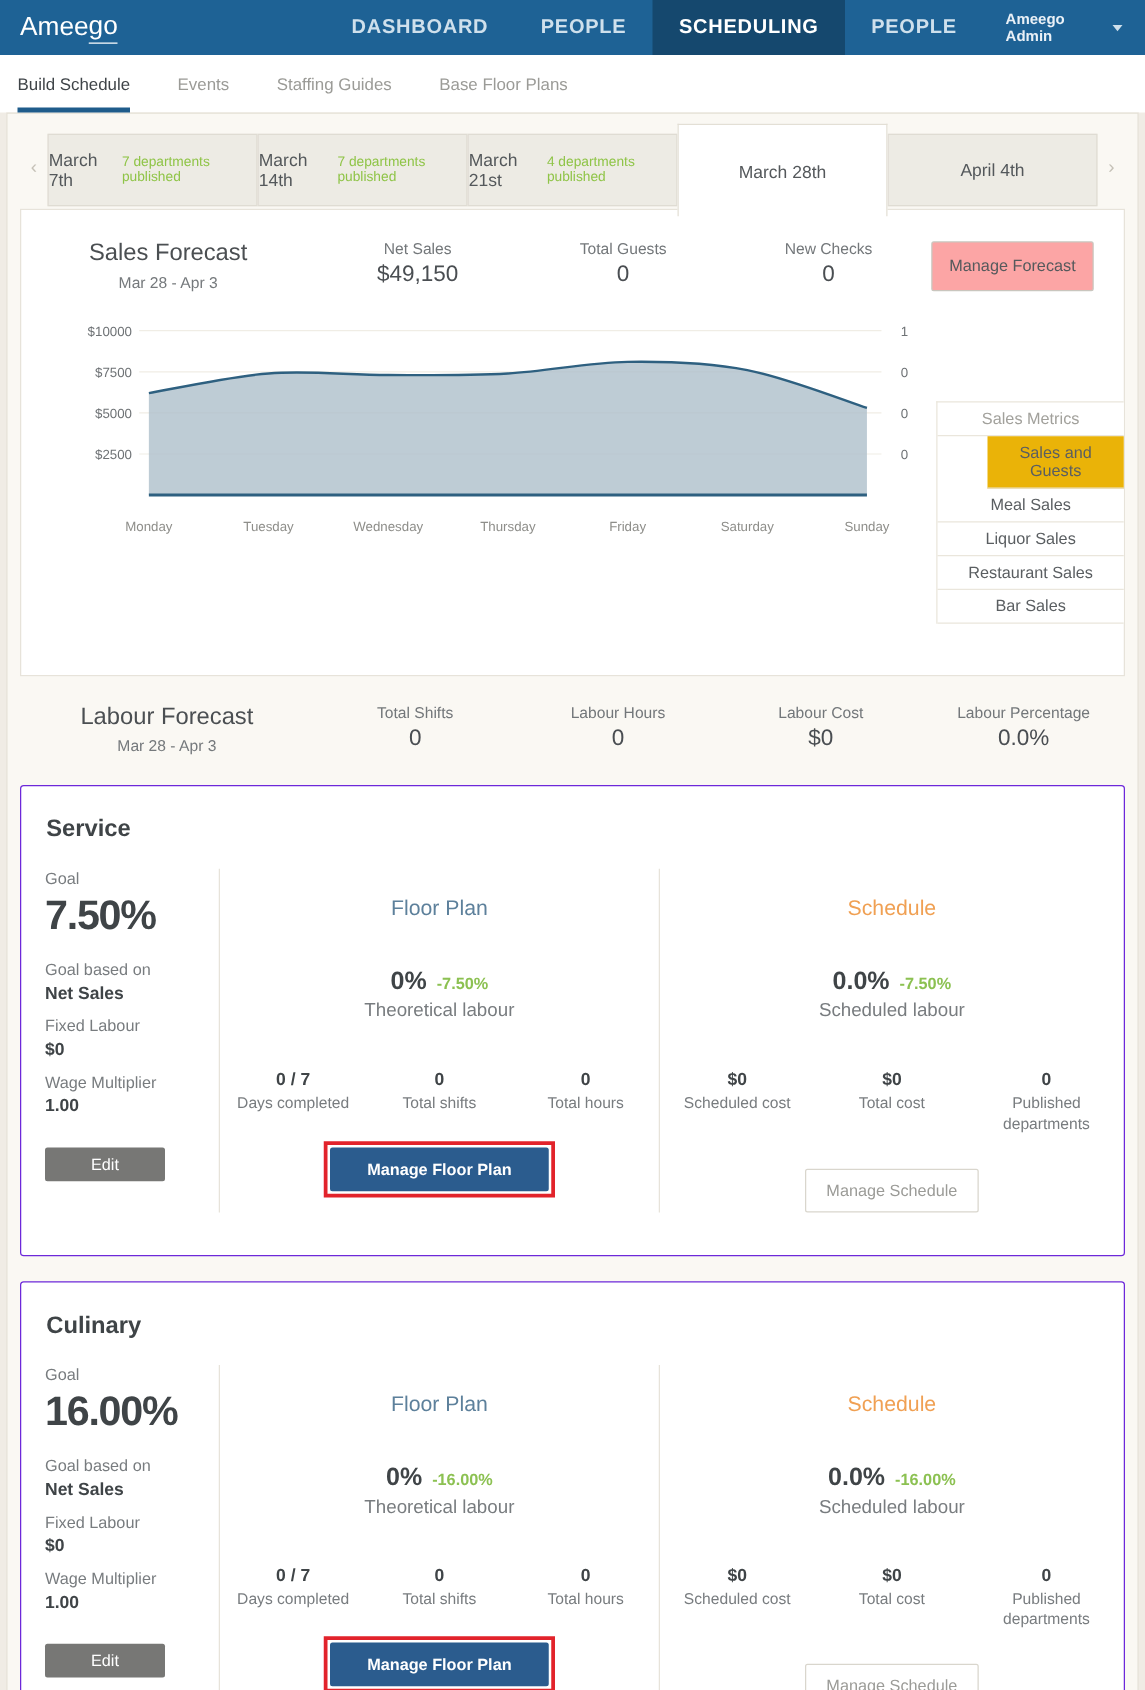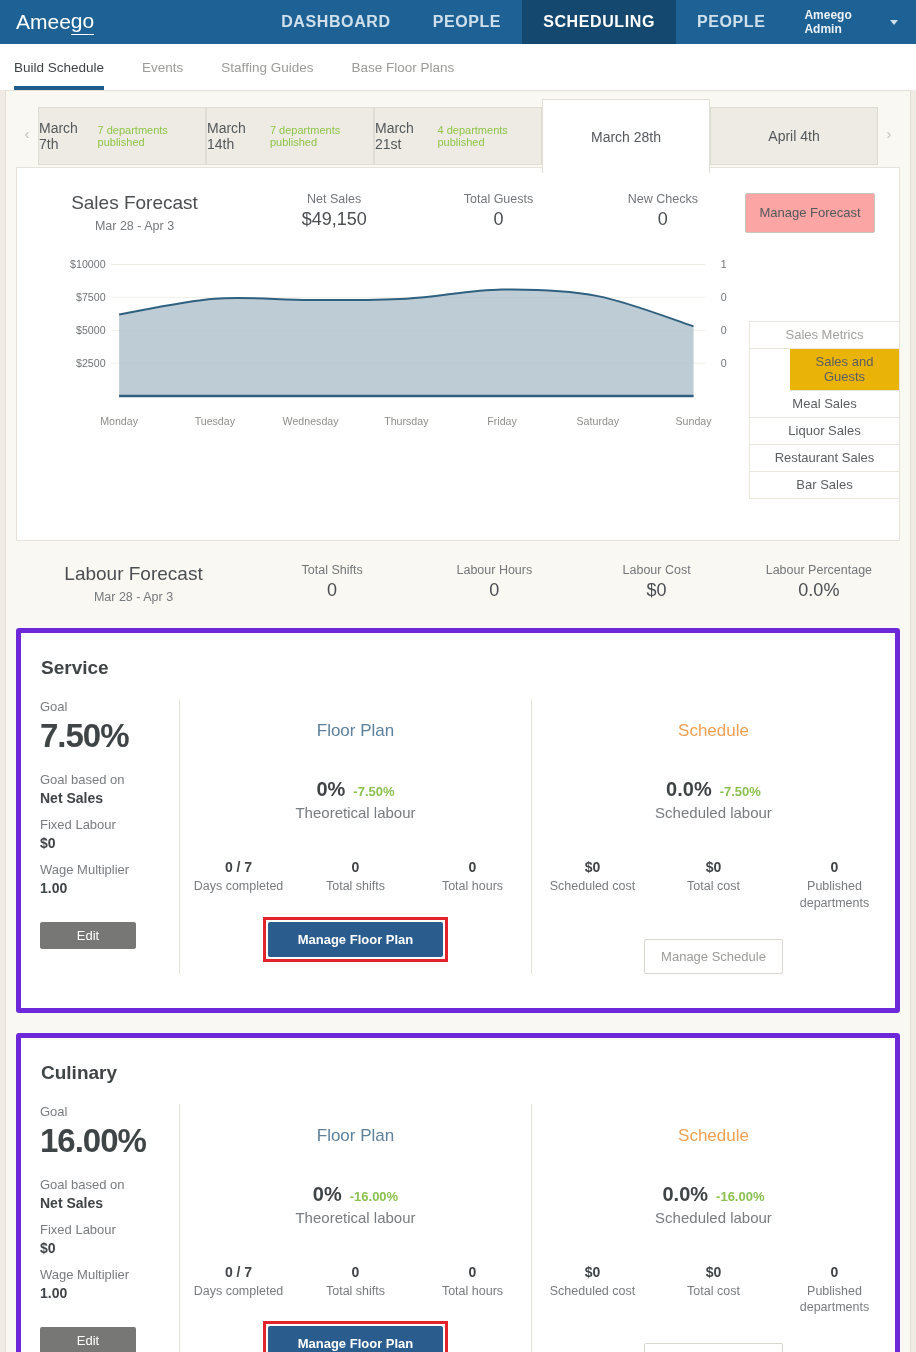--- a/index.html
+++ b/index.html
@@ -59,21 +59,21 @@
                 border-top: 1px solid #eae6dc; border-left: 1px solid #eae6dc; }
   .sales-menu-item { padding: 5px 8px 6px; text-align: center; font-size: 13px; color: #5a5e61;
                      border-bottom: 1px solid #eae6dc; cursor: pointer; }
   .sales-menu-item.header { color: #a2a19c; cursor: default; }
   .sales-menu-item.selected { background: #eab308; margin-left: 40px; }
   
   .labour-row { display: flex; padding: 22px 10px 10px; }
   .lf-title-block { width: 235px; text-align: center; }
   .lf-stat { flex: 1; text-align: center; }
   
-  .dept-card { margin: 14px 10px 20px; background: #fff; border: 5px solid #6d28d9; border-radius: 3px;
+  .dept-card { margin: 14px 10px 20px; background: #fff; border: 1px solid #6d28d9; border-radius: 3px;
                padding-bottom: 34px; }
   .dept-title { padding: 24px 20px 20px; font-size: 19px; font-weight: 600; color: #3f4447; }
   .dept-grid { display: grid; grid-template-columns: 158px 352px 1fr; }
   .col-left { padding-left: 19px; }
   .col-mid, .col-right { border-left: 1px solid #e7e3da; display: flex; flex-direction: column;
                          align-items: center; padding-top: 22px; }
   .lbl { font-size: 13px; color: #787c7f; margin-bottom: 3px; }
   .goal-big { font-size: 33px; font-weight: 600; color: #3f4447; letter-spacing: -1px; margin: 0 0 17px; }
   .val { font-size: 14px; font-weight: bold; color: #3f4447; margin-bottom: 11px; }
   .edit-btn { width: 96px; padding: 6px 0; background: #777775; color: #fff; border: none; font-size: 13px;

